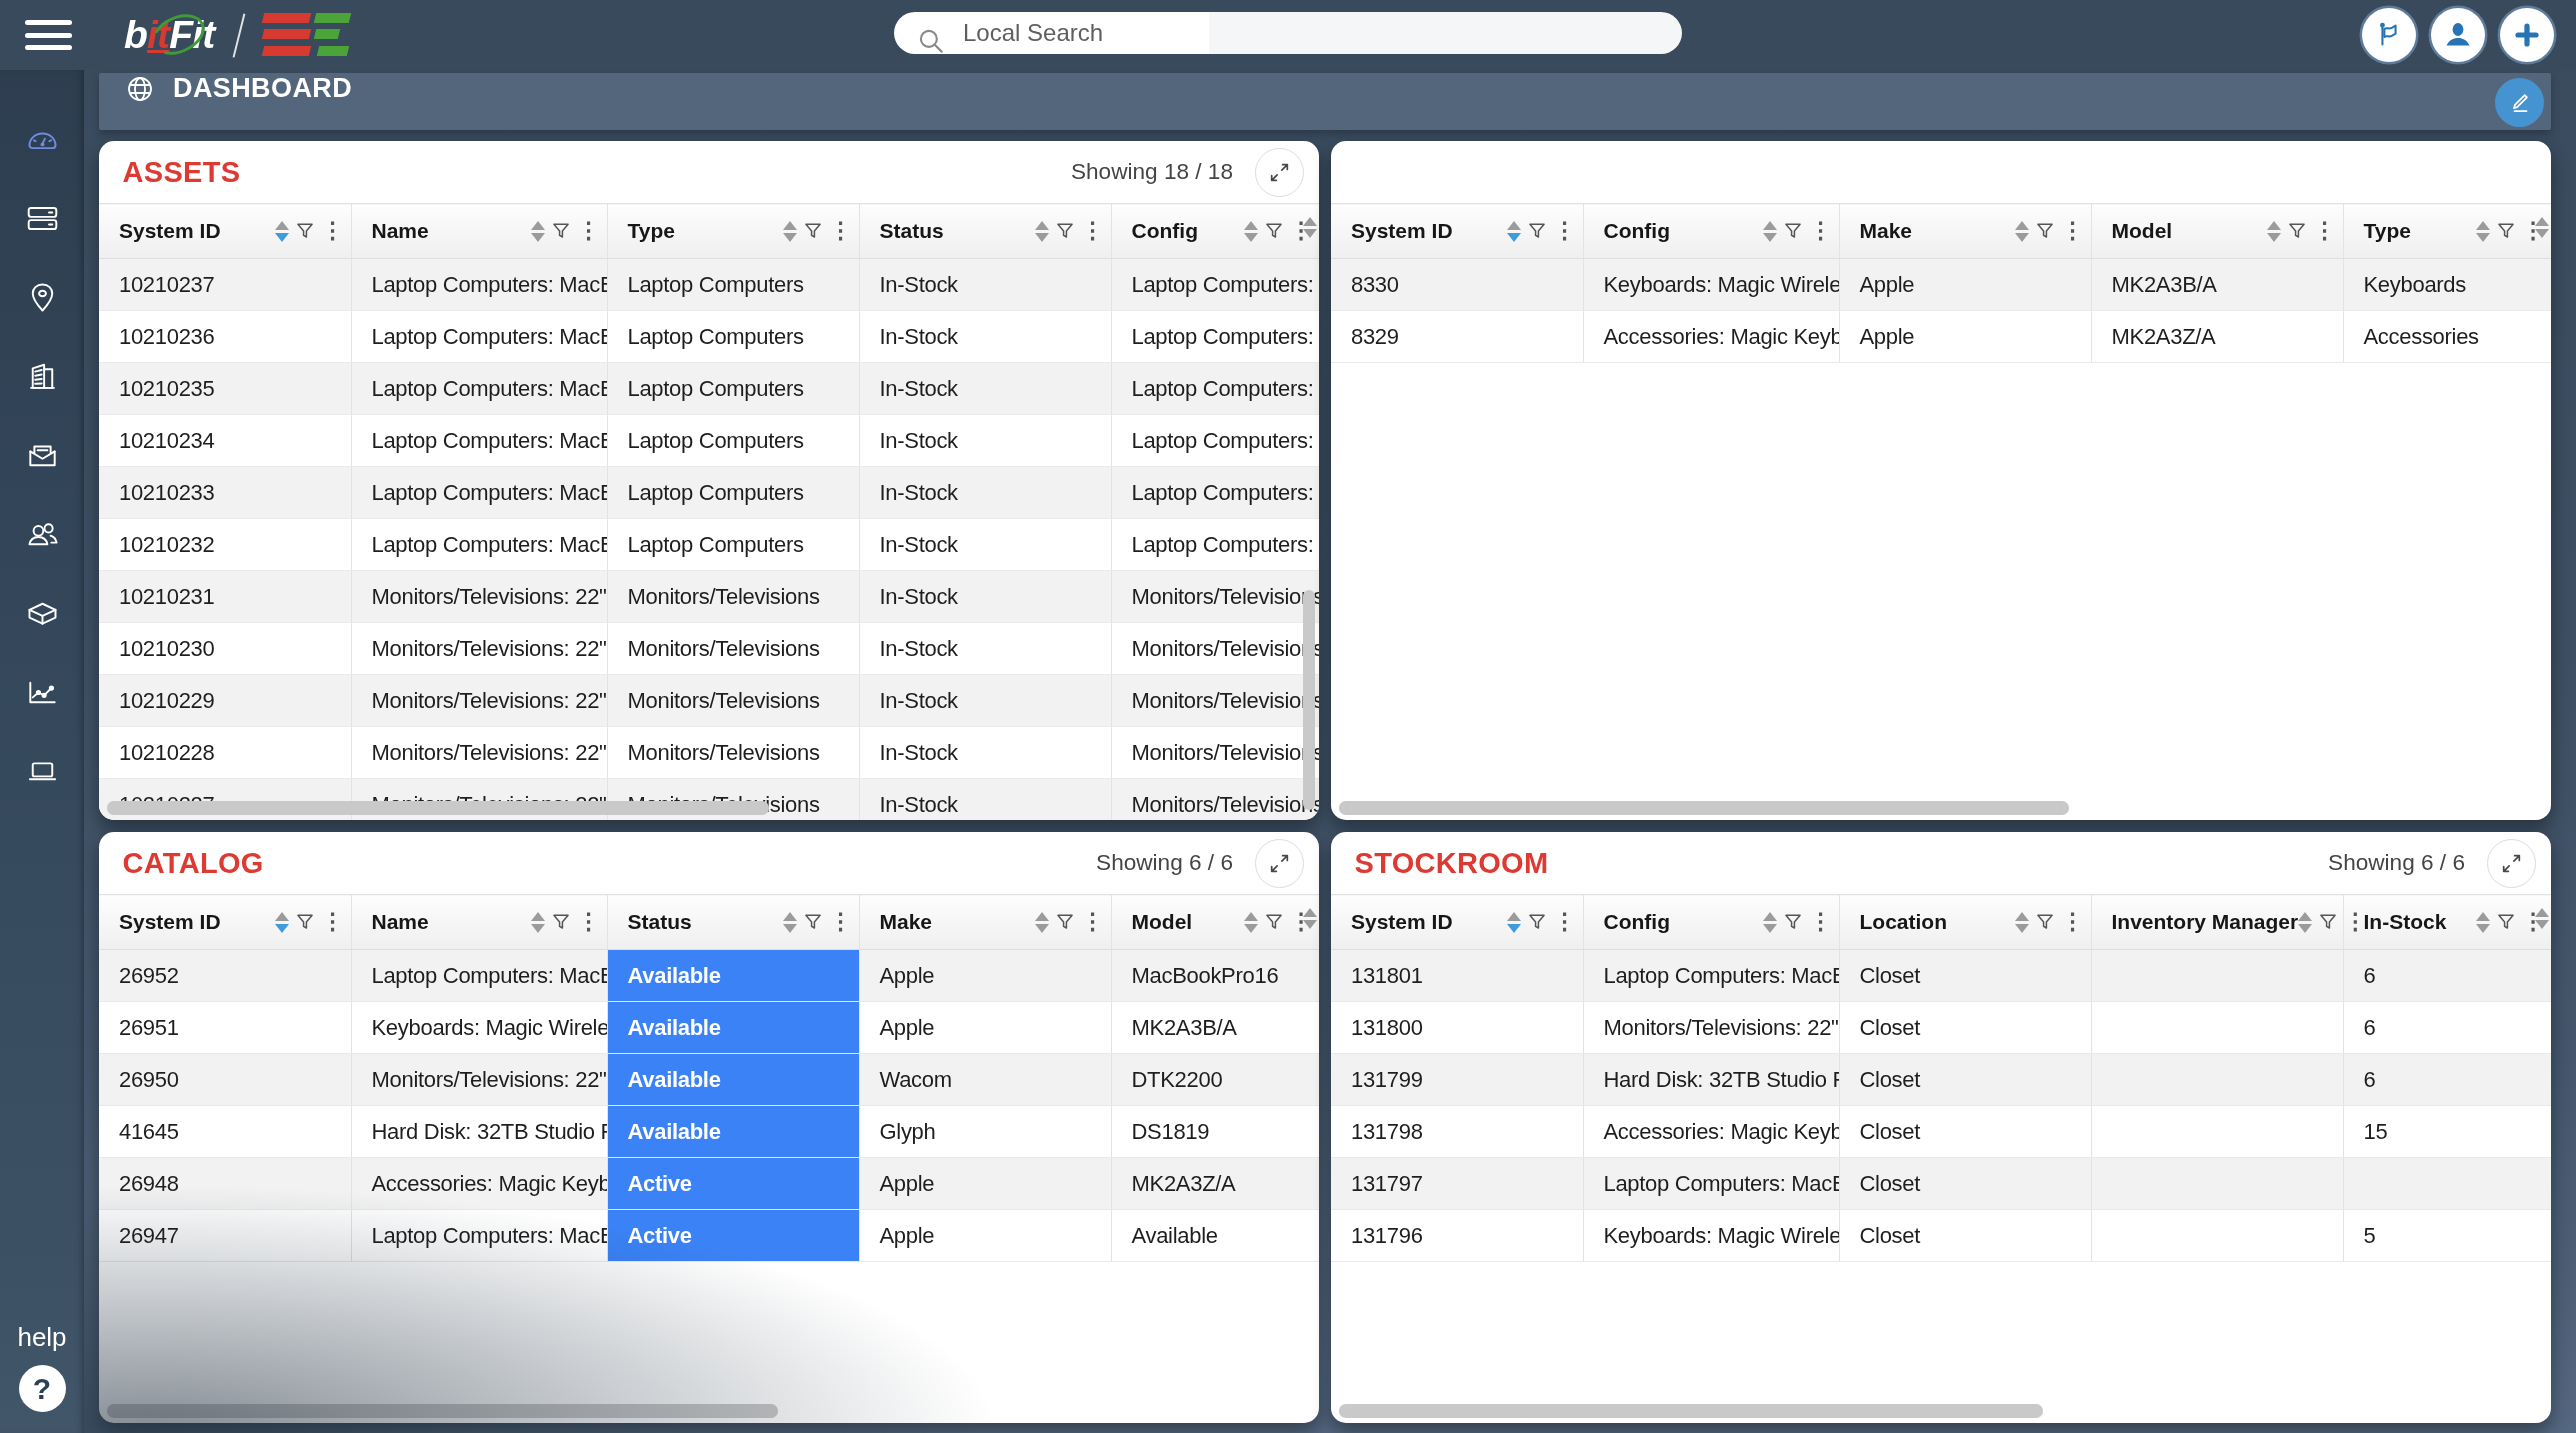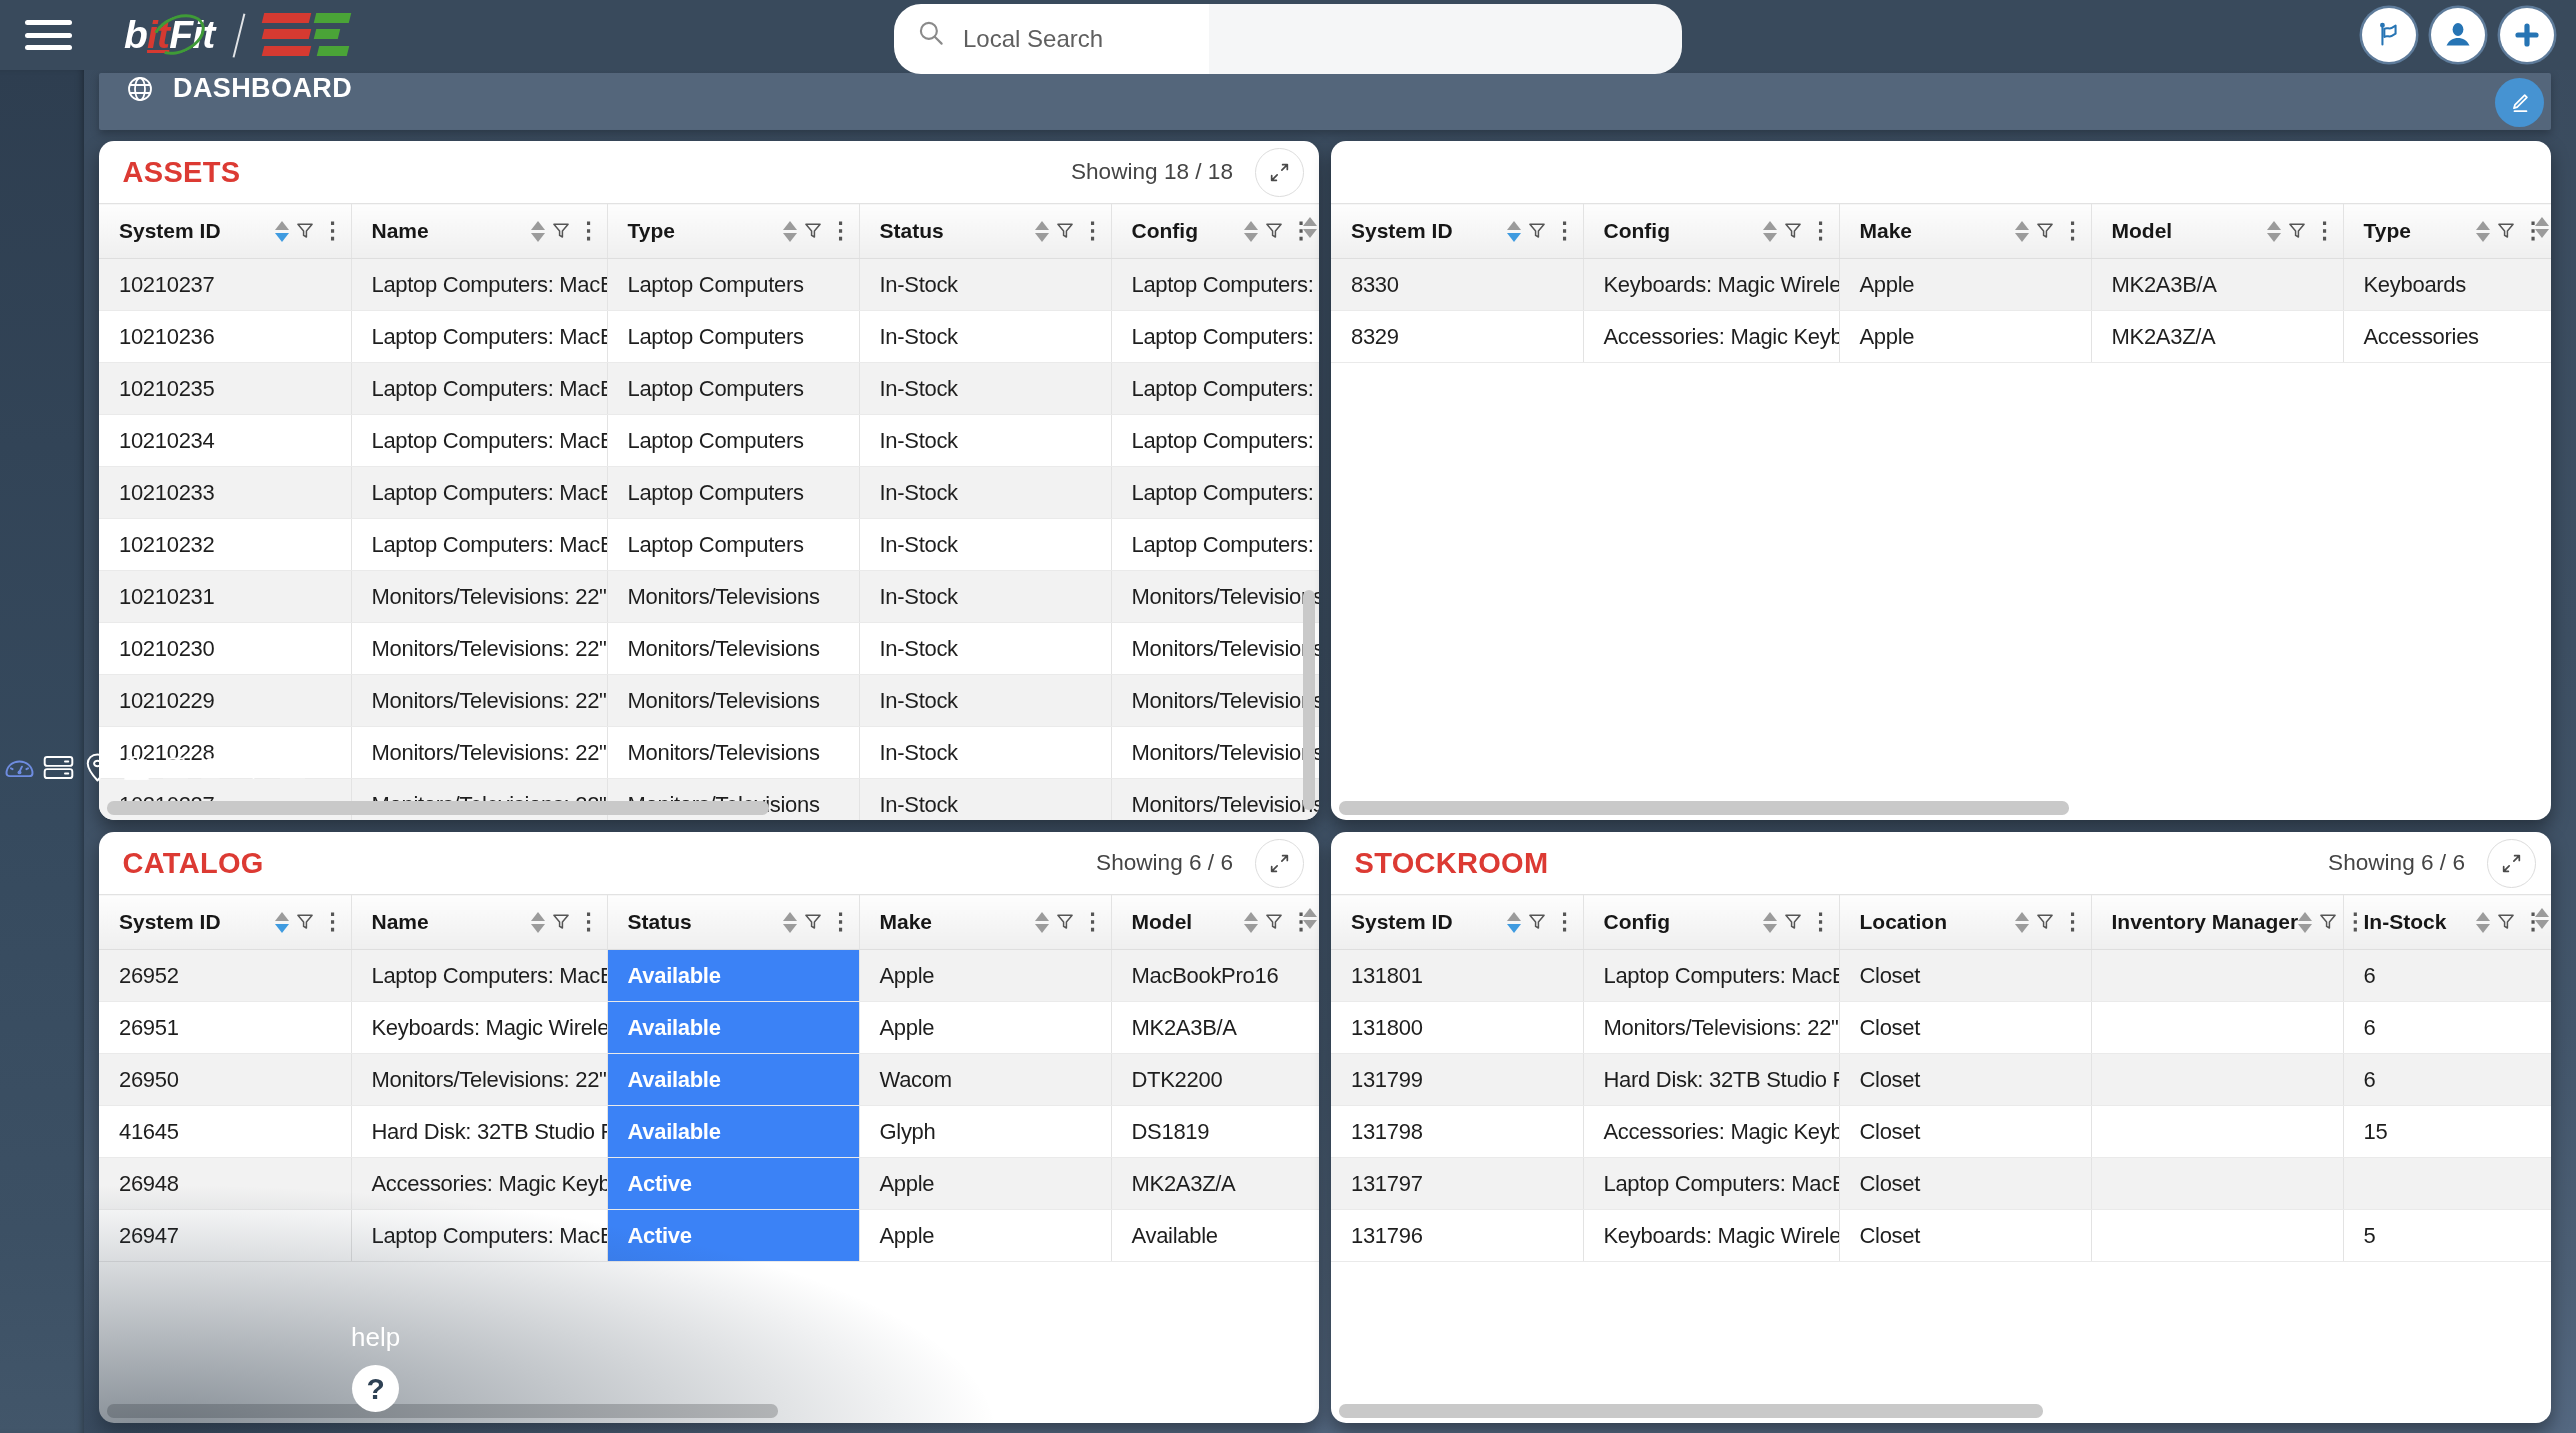--- a/index.html
+++ b/index.html
@@ -27,38 +27,38 @@
   .logo-divider { width:1.7px; height:45px; background:rgba(255,255,255,.85); transform:rotate(14deg); margin:0 23.5px; }
   .logo-mark { position:relative; width:87px; height:47px; }
   .logo-mark i { position:absolute; height:10px; transform:skewX(-14deg); }
   .logo-mark .r { background:#d63a31; left:0; width:47px; }
   .logo-mark .g { background:#4aa437; }
   .logo-mark .r1{top:1.7px}.logo-mark .r2{top:17.6px}.logo-mark .r3{top:34px}
   .logo-mark .g1{top:1.7px; left:52px; width:35px;}
   .logo-mark .g2{top:17.6px; left:52px; width:23.5px;}
   .logo-mark .g3{top:34px; left:55px; width:30px;}
 
-  .search-wrap { position:absolute; left:50%; top:4px; transform:translateX(-50%);
-    width:788px; height:70px; }
+  .search-wrap { position:absolute; left:50%; top:12px; transform:translateX(-50%);
+    width:788px; height:42px; }
   .search-wrap input { width:100%; height:100%; border:none; outline:none; border-radius:27px;
     background:linear-gradient(90deg,#ffffff 0 40%,#f5f6f7 40%); padding:0 25px 0 69px;
     font-size:24px; color:#333; font-family:inherit; }
   .search-wrap input::placeholder { color:#5f5f5f; }
   .search-icon { position:absolute; left:20px; top:11.7px; }
 
   .topbar-actions { position:absolute; right:22px; top:8.4px; display:flex; gap:15px; }
   .round-btn { width:54px; height:54px; border-radius:50%; background:#fff; color:#2674b4;
     display:flex; align-items:center; justify-content:center; cursor:pointer;
     box-shadow:0 0 0 2.5px rgba(140,185,230,.45); }
 
   
   .sidebar { position:absolute; left:0; top:70px; bottom:0; width:84px;
     background:linear-gradient(180deg,#2e3e50 0%,#364a5e 55%,#3c5064 85%,#42566a 100%);
     box-shadow:inset -5px 0 8.4px -5px rgba(0,0,0,.45);
-    display:flex; align-items:center; z-index:20; padding-top:30px; }
+    display:flex; flex-direction:column; align-items:center; z-index:20; padding-top:30px; }
   .nav-item { width:100%; height:79px; display:flex; align-items:center; justify-content:center; cursor:pointer; }
   .icn { stroke:#fff; fill:none; stroke-width:2.4; stroke-linecap:round; stroke-linejoin:round; width:39px; height:39px; }
   .icn.active { stroke:#6e8ce0; }
   .icn .fill { fill:#fff; stroke:none; }
   .icn.active .fill { fill:#6e8ce0; }
   .help-box { margin-top:auto; margin-bottom:22px; text-align:center; }
   .help-label { color:#fff; font-size:26px; margin-bottom:11.7px; }
   .help-circle { width:47px; height:47px; margin:0 auto; border-radius:50%; background:#fff;
     color:#2e4154; font-size:30px; font-weight:800; display:flex; align-items:center; justify-content:center; cursor:pointer; }
 

